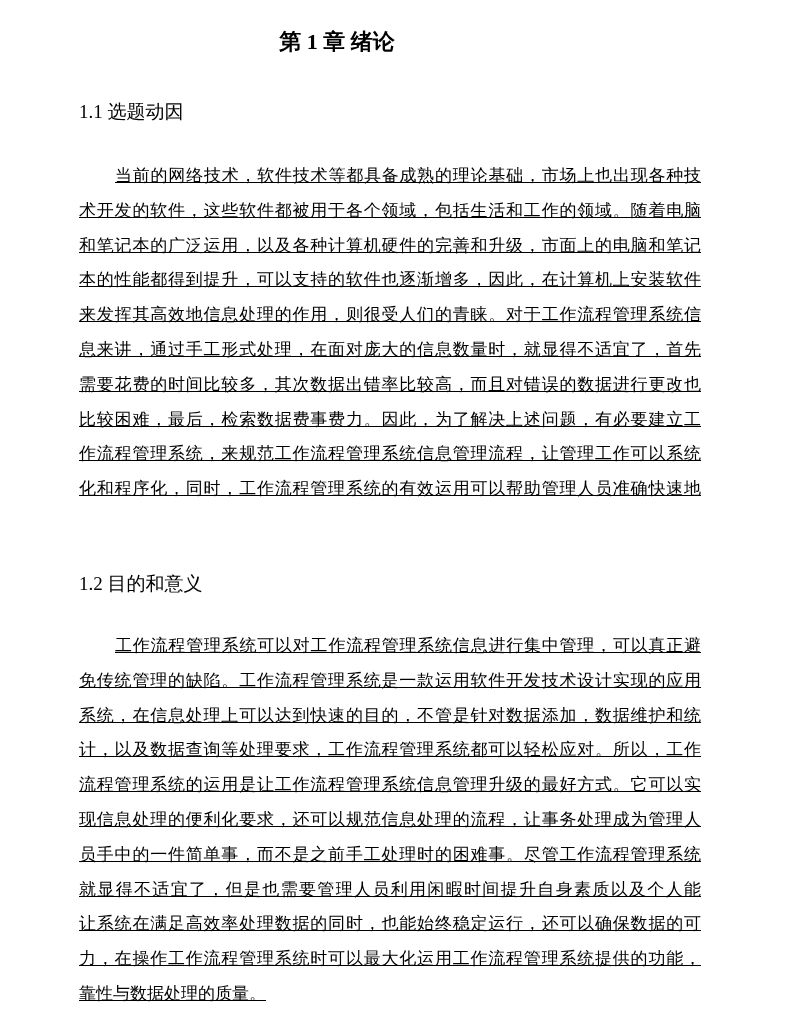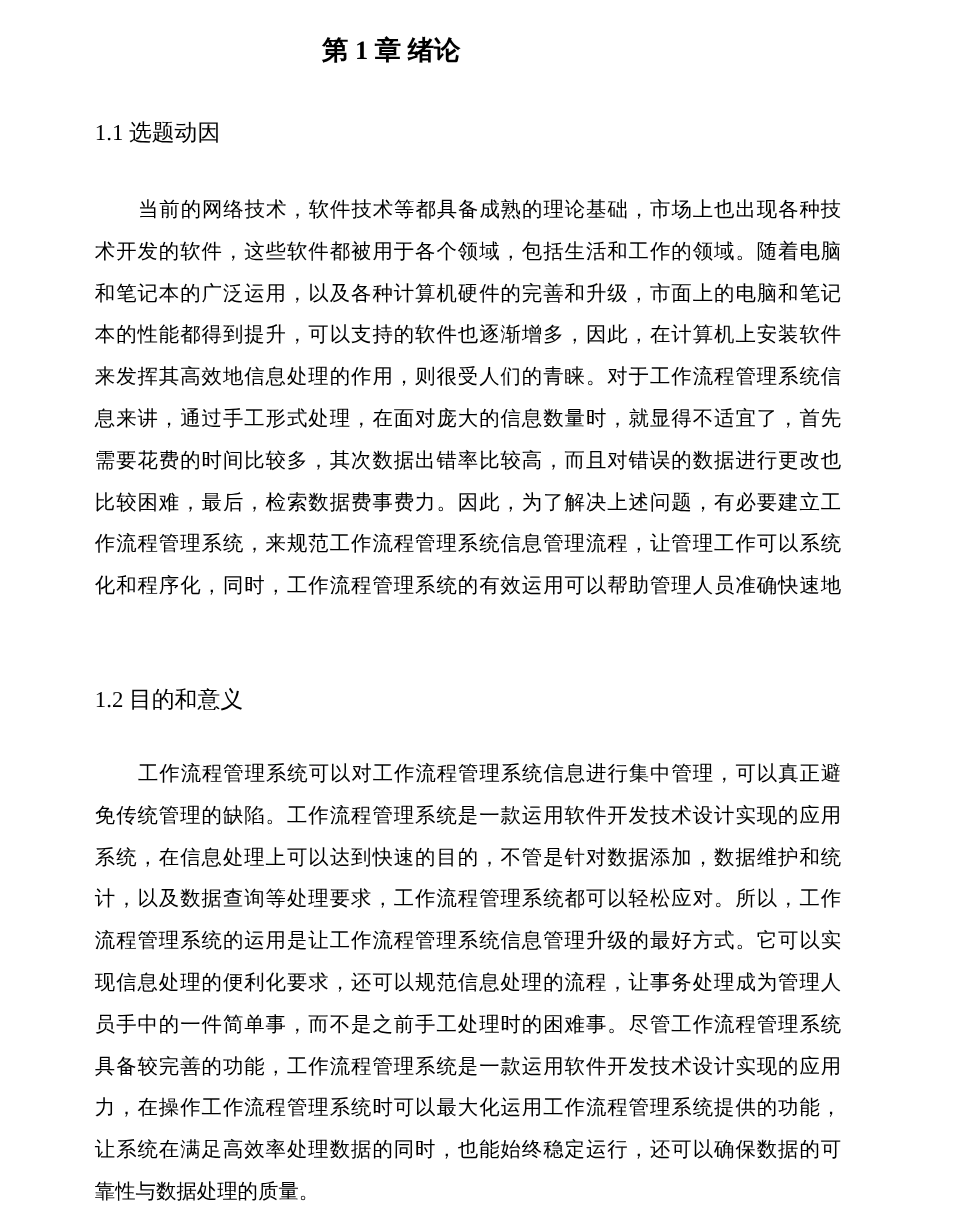--- a/index.html
+++ b/index.html
@@ -6,36 +6,37 @@
   body {
     width: 794px; height: 1016px; position: relative; overflow: hidden;
     font-family: "DejaVu Serif", "Liberation Serif", serif;
     color: #000000;
   }
   .chapter-title {
     position: absolute; left: 0; top: 26px; width: 652px;
     text-align: center;
     font-family: "Liberation Serif", "DejaVu Serif", serif;
     font-weight: bold; font-size: 22px; line-height: 32px;
-    padding-left: 0;
+    padding-left: 11px;
   }
   .section-heading {
     position: absolute; left: 79px;
     font-family: "Liberation Serif", "DejaVu Serif", serif;
     font-weight: normal; font-size: 19px; line-height: 26px;
     white-space: nowrap;
   }
   .paragraph {
     position: absolute; left: 79px; width: 622px;
     font-size: 17px; line-height: 34.8px;
   }
   .line {
     display: block; height: 34.8px; white-space: nowrap;
     text-align: justify; text-align-last: justify;
     overflow: visible;
+    text-decoration: underline;
   }
   .line.last { text-align-last: left; }
   .line.first { padding-left: 36px; }
 </style>
 </head>
 <body>
 
 <div class="chapter-title">第 1 章  绪论</div>
 
 <div class="section-heading" style="top:99px;">1.1 选题动因</div>
@@ -56,17 +57,17 @@
 <div class="section-heading" style="top:571px;">1.2 目的和意义</div>
 
 <div class="paragraph" style="top:628px;">
   <span class="line first">工作流程管理系统可以对工作流程管理系统信息进行集中管理，可以真正避</span>
   <span class="line">免传统管理的缺陷。工作流程管理系统是一款运用软件开发技术设计实现的应用</span>
   <span class="line">系统，在信息处理上可以达到快速的目的，不管是针对数据添加，数据维护和统</span>
   <span class="line">计，以及数据查询等处理要求，工作流程管理系统都可以轻松应对。所以，工作</span>
   <span class="line">流程管理系统的运用是让工作流程管理系统信息管理升级的最好方式。它可以实</span>
   <span class="line">现信息处理的便利化要求，还可以规范信息处理的流程，让事务处理成为管理人</span>
   <span class="line">员手中的一件简单事，而不是之前手工处理时的困难事。尽管工作流程管理系统</span>
-  <span class="line">具备较完善的功能，工作流程管理系统是一款运用软件开发技术设计实现的应用</span>
+  <span class="line">就显得不适宜了，但是也需要管理人员利用闲暇时间提升自身素质以及个人能</span>
+  <span class="line">让系统在满足高效率处理数据的同时，也能始终稳定运行，还可以确保数据的可</span>
   <span class="line">力，在操作工作流程管理系统时可以最大化运用工作流程管理系统提供的功能，</span>
-  <span class="line">让系统在满足高效率处理数据的同时，也能始终稳定运行，还可以确保数据的可</span>
   <span class="line last">靠性与数据处理的质量。</span>
 </div>
 
 </body></html>

